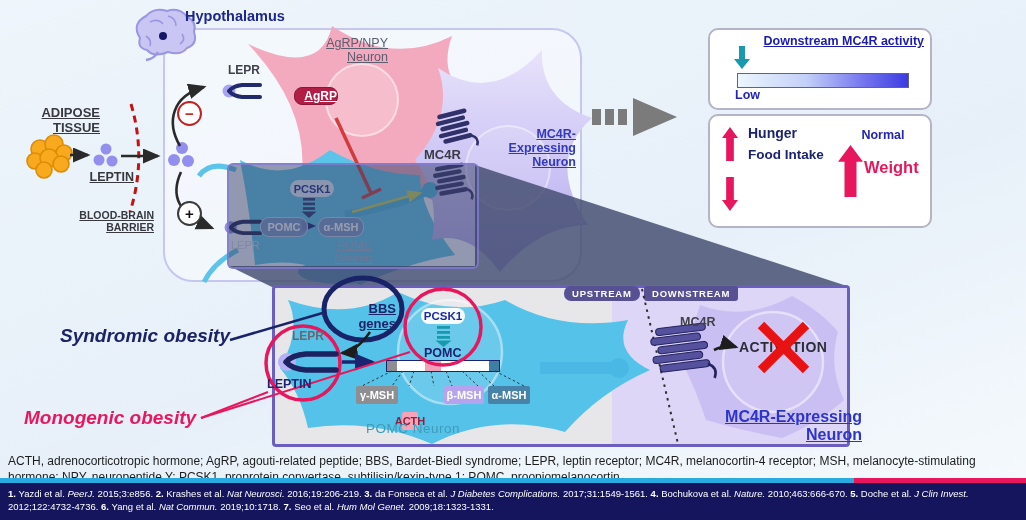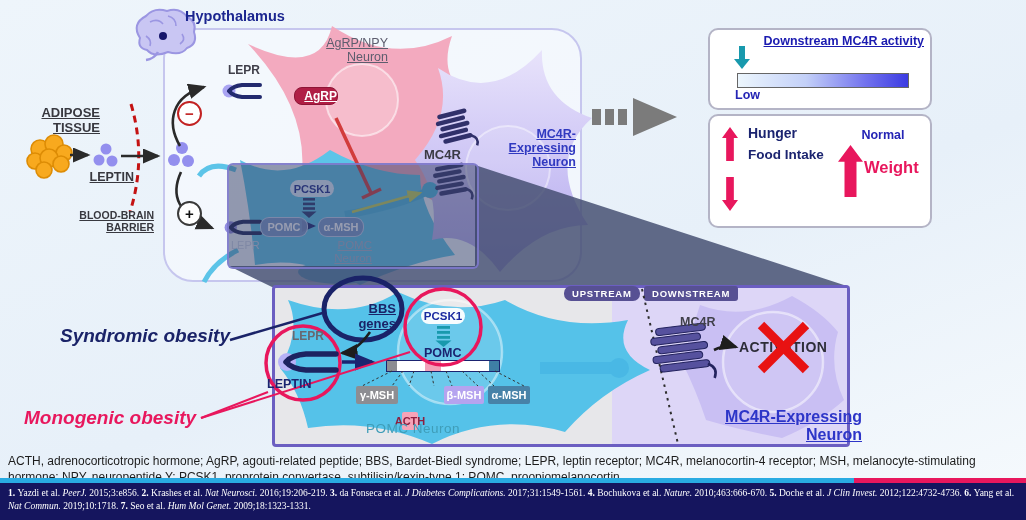--- a/index.html
+++ b/index.html
@@ -29,21 +29,21 @@
          letter-spacing:.8px;padding:2px 8px;border-radius:3px;z-index:60;}
   .pill{position:absolute;border-radius:9px;font-weight:bold;display:flex;align-items:center;
         justify-content:center;}
   .product{position:absolute;height:18px;border-radius:2px;color:#fff;font-weight:bold;font-size:11px;
            display:flex;align-items:center;justify-content:center;z-index:60;}
   .circ{position:absolute;border-radius:50%;background:#fff;display:flex;align-items:center;
         justify-content:center;font-weight:bold;z-index:30;}
   
   #abbrev{left:0;top:452px;width:1010px;padding:2px 8px;font-size:12px;color:#1c1c1c;line-height:1.3;z-index:70;}
   #colorbar{left:0;top:478px;width:1026px;height:5px;z-index:70;}
-  #footer{left:0;top:483px;width:1026px;height:37px;background:#15155e;z-index:70;font-family:Liberation Serif, serif;}
+  #footer{left:0;top:483px;width:1026px;height:37px;background:#15155e;z-index:70;}
   #refs{padding:4px 8px;font-size:9.5px;color:#fff;line-height:1.4;}
   svg{position:absolute;overflow:visible;}
 </style>
 </head>
 <body>
 
 <div id="stage">
 
   <div id="hypo-box" class="abs" style="z-index:10;"></div>
 

